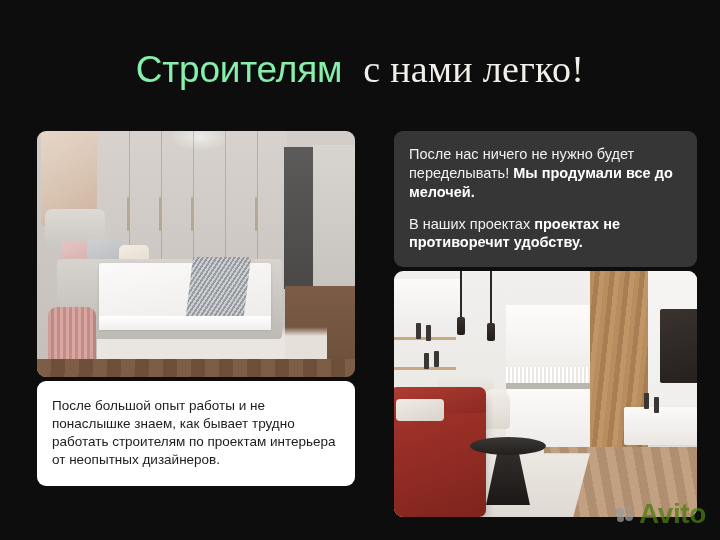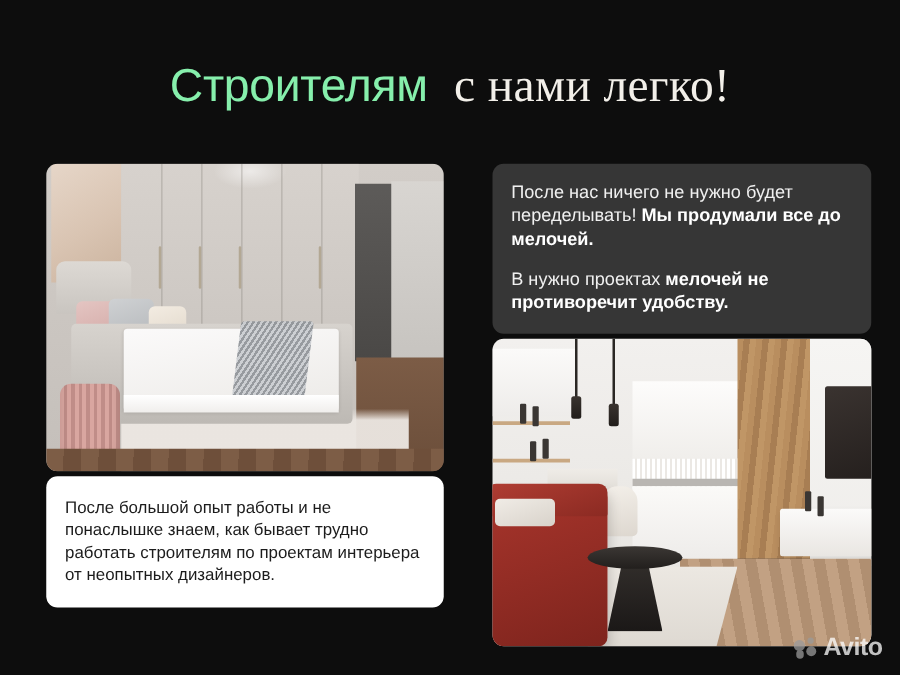--- a/index.html
+++ b/index.html
@@ -171,21 +171,21 @@
   .avito {
     position:absolute; right:14px; bottom:10px;
     display:flex; align-items:center; gap:5px; opacity:.75;
   }
   .avito-dots { position:relative; width:19px; height:17px; }
   .avito-dots i { position:absolute; border-radius:50%; background:#9a9a9a; display:block; }
   .avito-dots i.d1 { left:0;    top:2px;  width:9px;  height:9px; }
   .avito-dots i.d2 { left:2px;  top:10px; width:6.5px;height:6.5px; }
   .avito-dots i.d3 { left:11px; top:0;    width:5px;  height:5px; }
   .avito-dots i.d4 { left:10px; top:7px;  width:8px;  height:8px; }
-  .avito-text { font-size:20px; font-weight:700; color:#ffffff; letter-spacing:-0.4px;text-align:center; }
+  .avito-text { font-size:28px; font-weight:700; color:#4d7c0f; letter-spacing:-0.4px;text-align:center; }
 </style>
 </head>
 <body>
 
 <div class="poster">
 
   <div class="title-row">
     <span class="title-sans">Строителям</span><span class="title-serif">с нами легко!</span>
   </div>
 
@@ -218,21 +218,21 @@
     <div class="card card-white">
       <p><span>После </span><b>большой опыт работы</b><span> и не понаслышке знаем, как бывает трудно работать строителям по проектам интерьера от неопытных дизайнеров.</span></p>
     </div>
 
   </div>
 
   <div class="col-right">
 
     <div class="card card-dark">
       <p><span>После нас ничего не нужно будет переделывать! </span><b>Мы продумали все до мелочей.</b></p>
-      <p><span>В нужно проектах </span><b>мелочей не противоречит удобству.</b></p>
+      <p><span>В наших проектах </span><b>проектах не противоречит удобству.</b></p>
     </div>
 
     <div class="gap-3"></div>
 
     <div class="card photo-kitchen">
       <div class="k-left-upper"></div>
       <span class="k-shelf" style="top:66px"></span>
       <span class="k-shelf" style="top:96px"></span>
       <span class="k-vase" style="left:22px;top:52px"></span>
       <span class="k-vase" style="left:32px;top:54px"></span>

